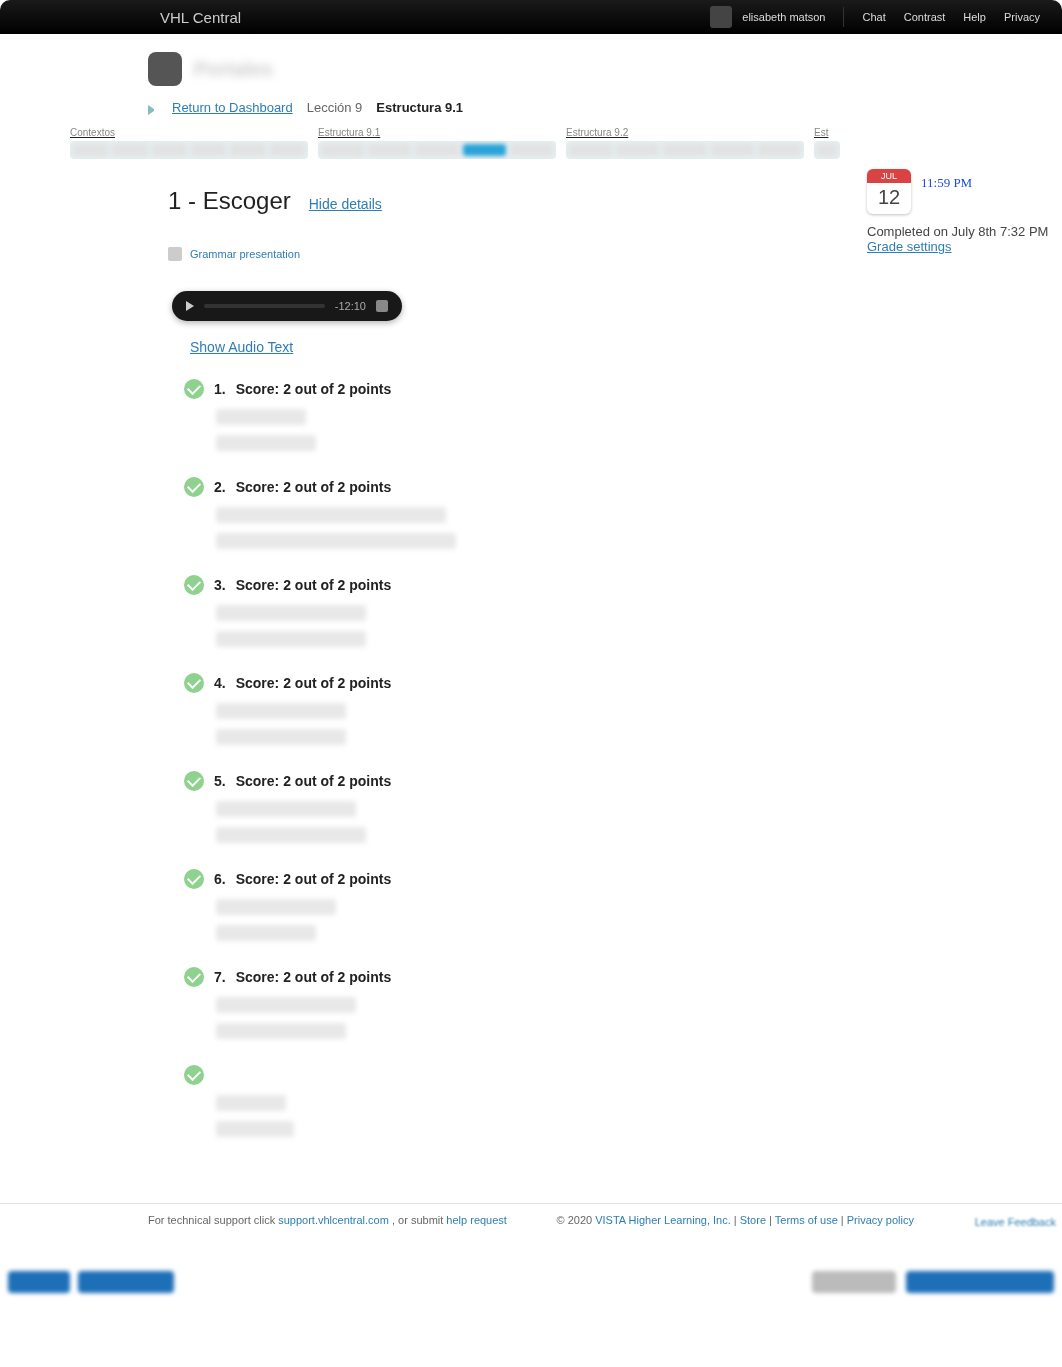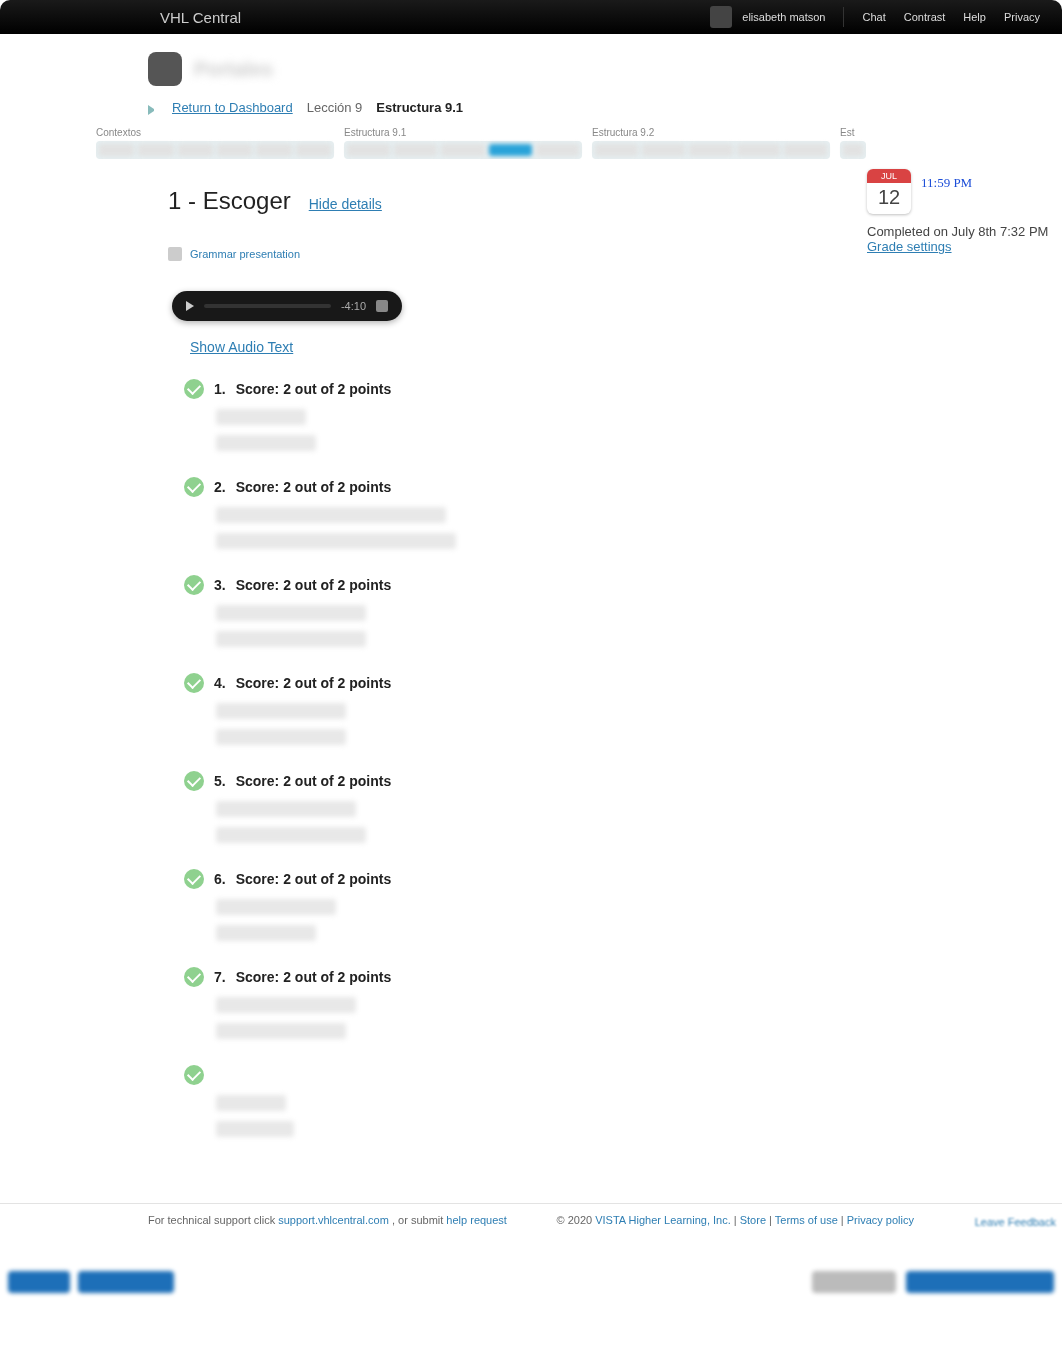--- a/index.html
+++ b/index.html
@@ -58,25 +58,26 @@
   .crumbs .back-icon {
     width: 10px; height: 10px; display: inline-block;
     border-left: 6px solid #8bb; border-top: 4px solid transparent; border-bottom: 4px solid transparent;
   }
   .crumbs .return { color: #2e7eb3; }
   .crumbs .lesson { color: #666; }
   .crumbs .struct { font-weight: bold; color: #222; }
 
   
   .progress-strip {
-    margin: 6px 0 0 96px;
+    margin: 6px 0 0 70px;
     width: 770px;
     display: flex;
     gap: 10px;
     overflow: hidden;
+    text-decoration: underline;
   }
   .pgroup { flex: 1; }
   .pgroup .label { font-size: 10px; color: #888; margin-bottom: 3px; }
   .pgroup .track {
     height: 18px; background: #e6eef0; border-radius: 4px;
     position: relative;
     display: flex; gap: 4px; padding: 3px;
   }
   .pgroup .chunk {
     flex: 1; background: #e2e2e2; border-radius: 3px; filter: blur(2px);
@@ -289,21 +290,21 @@
     </div>
 
     <div class="grammar-link">
       <span class="book-icon"></span>
       <span>Grammar presentation</span>
     </div>
 
     <div class="audio-player">
       <span class="play-icon"></span>
       <span class="bar"></span>
-      <span>-4:10</span>
+      <span>-12:10</span>
       <span class="vol"></span>
     </div>
 
     <a href="#" class="show-audio">Show Audio Text</a>
 
     
     <div class="qlist">
 
       <div class="qitem">
         <div class="qhead">

